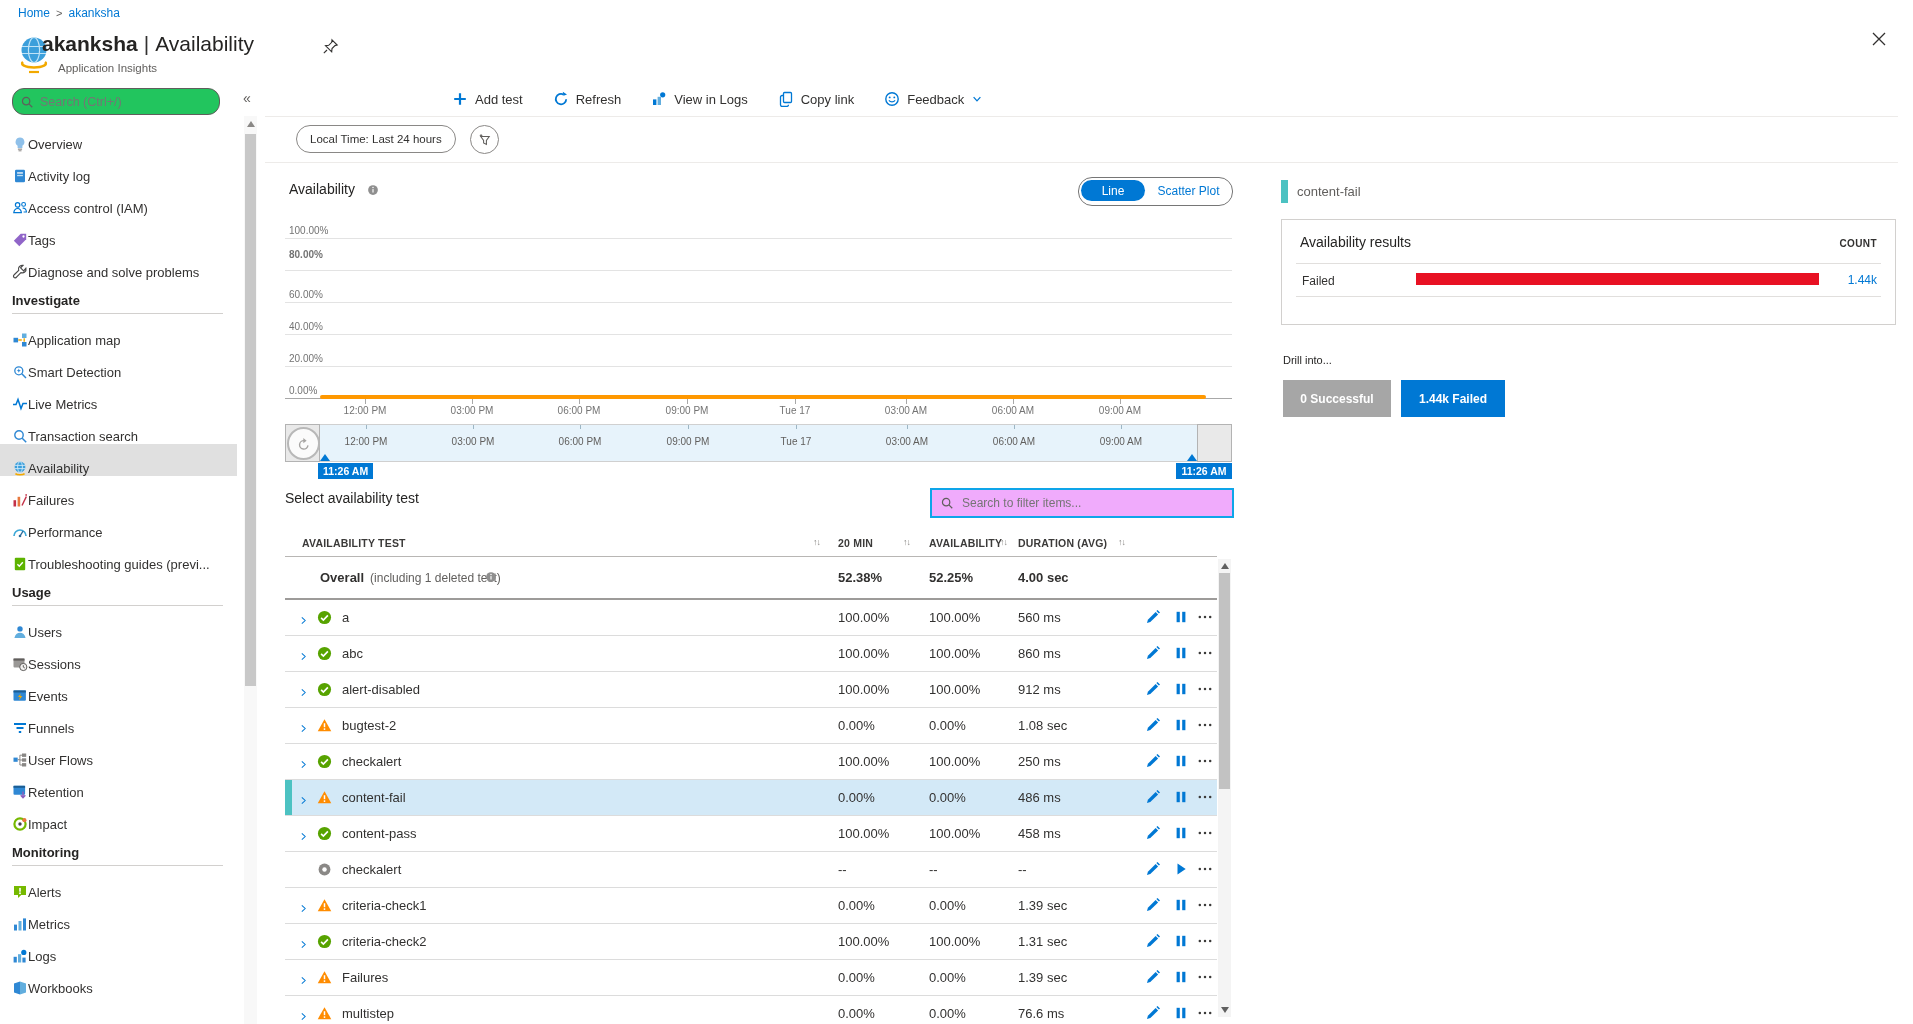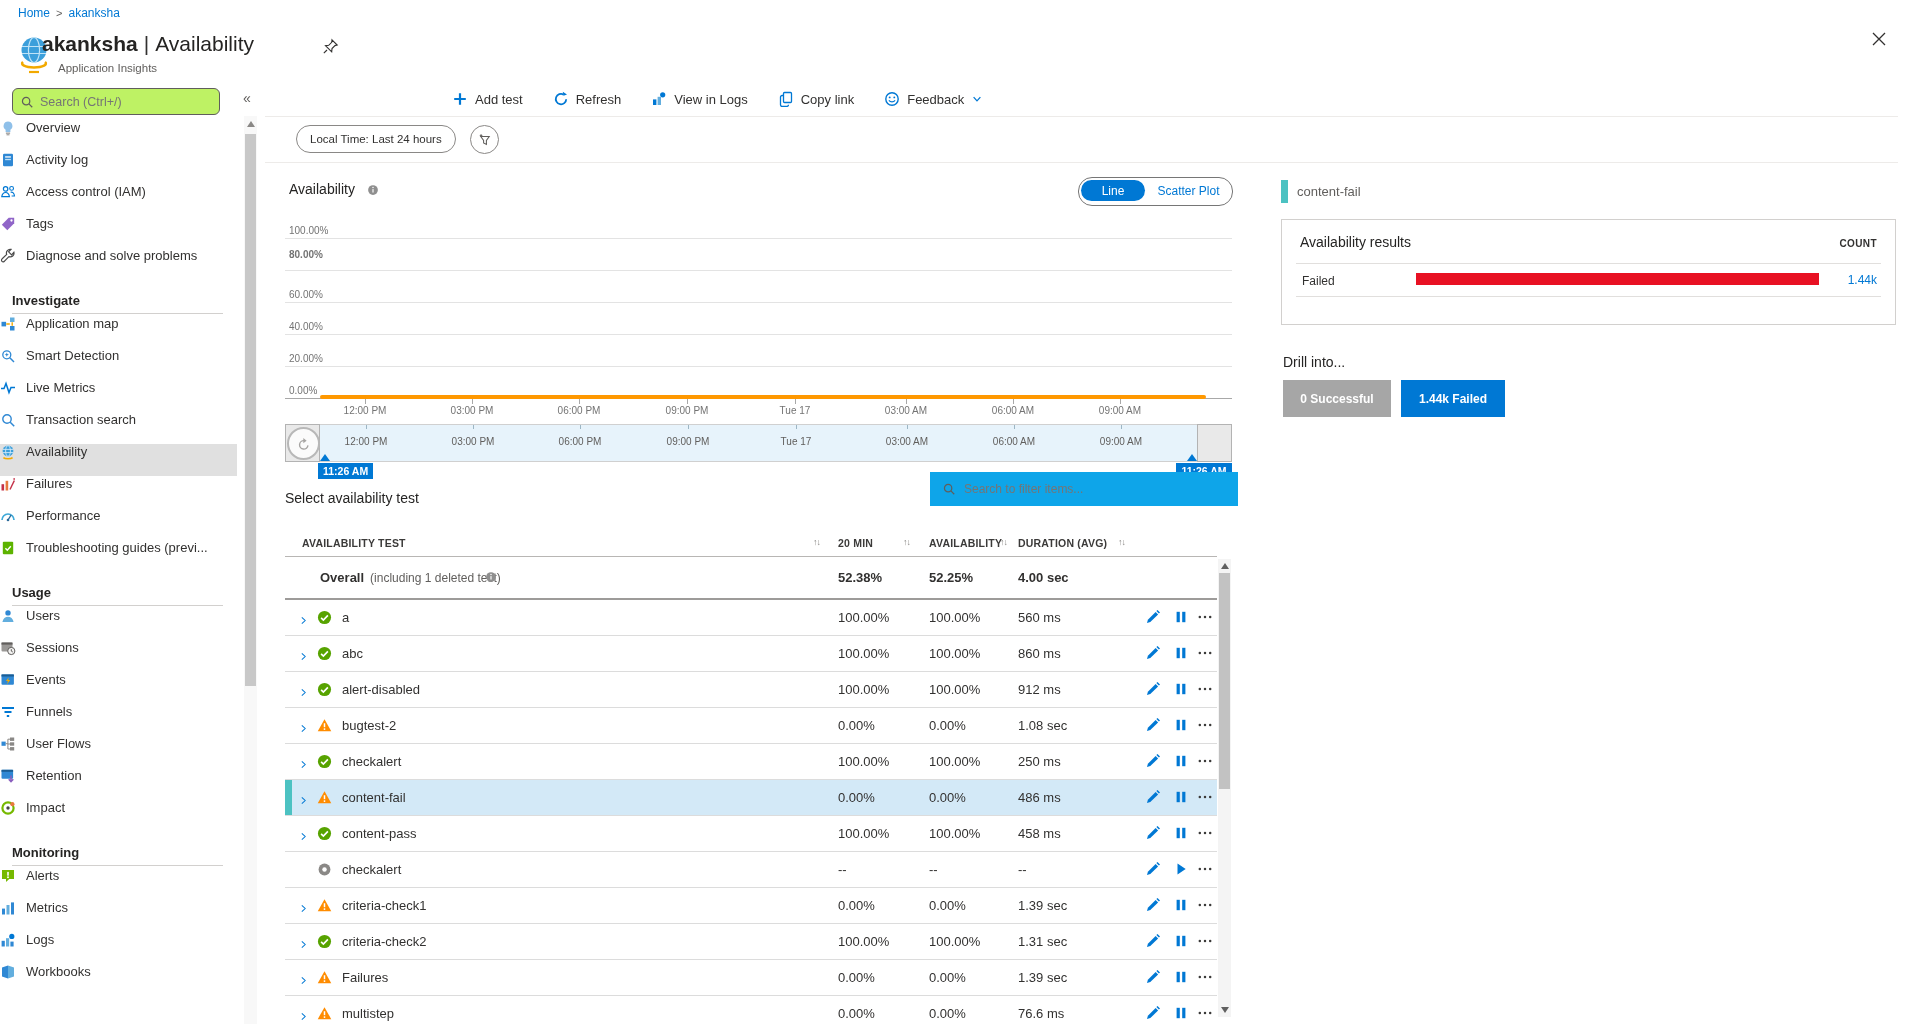--- a/index.html
+++ b/index.html
@@ -13,28 +13,28 @@
   
   .globe{position:absolute;left:15px;top:34px;width:38px;height:40px}
   .page-title{position:absolute;left:42px;top:32px;font-size:21px;color:#252423}
   .page-title .t-name{font-weight:bold}
   .page-title .t-sep{font-weight:400;margin:0 6px;color:#323130}
   .page-title .t-sec{font-weight:400}
   .pin{position:absolute;left:322px;top:38px;width:17px;height:17px;cursor:pointer}
   .subtitle{position:absolute;left:58px;top:62px;font-size:11.5px;color:#605e5c}
   
   .sidebar{position:absolute;left:0;top:82px;width:237px;bottom:0;background:#fff;overflow:hidden}
-  .side-search{position:absolute;left:12px;top:6px;width:206px;height:25px;border:1px solid #605e5c;border-radius:6px;display:flex;align-items:center;background:#bef264}
+  .side-search{position:absolute;left:12px;top:6px;width:206px;height:25px;border:1px solid #605e5c;border-radius:12px;display:flex;align-items:center;background:#22c55e}
   .side-search input{border:0;outline:0;flex:1;font-size:12.5px;font-family:inherit;color:#323130;background:transparent;padding:0}
   .side-search .ic14{margin:0 6px 0 7px}
   .collapse{position:absolute;left:243px;top:90px;font-size:14px;color:#605e5c;cursor:pointer}
   .nav{position:absolute;left:0;top:38px;right:0}
   .nav-group-title{font-weight:bold;font-size:13px;color:#252423;padding:13px 0 5px 12px}
   .nav-divider{border-bottom:1px solid #d2d0ce;margin:0 14px 2px 12px}
-  .nav-item{height:32px;display:flex;align-items:flex-start;padding-left:0;gap:10px;cursor:pointer;font-size:13px;color:#323130}
+  .nav-item{height:32px;display:flex;align-items:flex-end;padding-left:12px;cursor:pointer;font-size:13px;color:#323130}
   .nav-item.selected{background:#e0e0e0}
   .nav-icon{width:16px;height:16px;flex:none}
   .nav-icon svg{display:block}
   
   .v-scroll{position:absolute;left:244px;top:116px;width:13px;bottom:0;background:#f8f8f8}
   .v-scroll .arr{position:absolute;left:3px;width:0;height:0;border-left:4px solid transparent;border-right:4px solid transparent}
   .v-scroll .arr.up{top:5px;border-bottom:6px solid #8a8886}
   .v-thumb{position:absolute;left:1px;top:18px;width:11px;height:552px;background:#c8c8c8;cursor:pointer}
   
   .cmdbar{position:absolute;left:452px;top:84px;height:30px;display:flex;align-items:center;gap:30px}
@@ -71,21 +71,21 @@
   .brush .blab{position:absolute;top:11px;width:80px;text-align:center;font-size:10px;color:#605e5c}
   .handle{position:absolute;top:-1px;bottom:-1px;width:33px;background:#e9e9e9;border:1px solid #b3b3b3;cursor:ew-resize}
   .handle.left{left:-1px}.handle.right{right:-1px}
   .reset-btn{position:absolute;left:1px;top:2px;width:29px;height:29px;border:2px solid #b8b8b8;border-radius:50%;
              background:#fbfbfb;display:flex;align-items:center;justify-content:center;cursor:pointer}
   .btri{position:absolute;bottom:0;width:0;height:0;border-left:5px solid transparent;border-right:5px solid transparent;border-bottom:7px solid #0078d4}
   .time-tag{position:absolute;top:463px;height:16px;background:#0078d4;color:#fff;font-size:10.5px;
             display:flex;align-items:center;padding:0 5px;font-weight:bold}
   
   .select-title{position:absolute;left:285px;top:490px;font-size:14px;color:#252423}
-  .filter-search{position:absolute;left:930px;top:472px;width:300px;height:26px;border:4px solid #0ea5e9;background:#0ea5e9;display:flex;align-items:center}
+  .filter-search{position:absolute;left:930px;top:488px;width:300px;height:26px;border:2px solid #0ea5e9;background:#f0abfc;display:flex;align-items:center}
   .filter-search .ic14{margin:0 6px 0 8px}
   .filter-search input{border:0;outline:0;flex:1;font-size:12px;color:#323130;font-family:inherit;background:transparent}
   
   .thead{position:absolute;left:285px;top:531px;width:932px;height:25px;font-size:10.5px;font-weight:bold;color:#3b3a39}
   .thead .hcell{position:absolute;top:6px;letter-spacing:.2px}
   .thead .sort{position:absolute;top:6px;font-size:9px;color:#8a8886;cursor:pointer;letter-spacing:-1px}
   .thead-line{position:absolute;left:285px;top:556px;width:932px;border-bottom:1px solid #b8b6b4}
   .tbody{position:absolute;left:285px;top:557px;width:932px}
   .trow{position:relative;height:35px;border-bottom:1px solid #dcdcdc;background:#fff}
   .trow.selected{background:#d3e9f7}
@@ -112,21 +112,21 @@
   .rp-chip{position:absolute;left:1281px;top:180px;width:7px;height:23px;background:#4cc2c2}
   .rp-test{position:absolute;left:1297px;top:184px;font-size:13px;color:#605e5c}
   .rp-card{position:absolute;left:1281px;top:219px;width:613px;height:104px;border:1px solid #d2d0ce;background:#fff}
   .rp-card-title{position:absolute;left:18px;top:14px;font-size:14px;color:#252423}
   .rp-count-h{position:absolute;right:18px;top:18px;font-size:10px;font-weight:bold;color:#323130;letter-spacing:.4px}
   .rp-div1{position:absolute;left:14px;right:14px;top:43px;border-bottom:1px solid #e1dfdd}
   .rp-row-label{position:absolute;left:20px;top:54px;font-size:12px;color:#323130}
   .rp-bar{position:absolute;left:134px;top:53px;width:403px;height:12px;background:#e81123}
   .rp-count{position:absolute;right:18px;top:53px;font-size:12px;color:#0078d4;cursor:pointer}
   .rp-div2{position:absolute;left:14px;right:14px;top:76px;border-bottom:1px solid #e1dfdd}
-  .drill-label{position:absolute;left:1283px;top:354px;font-size:14px;color:#252423}
+  .drill-label{position:absolute;left:1283px;top:354px;font-size:11px;color:#252423}
   .drill-btn{position:absolute;top:380px;height:37px;display:flex;align-items:center;justify-content:center;
              color:#fff;font-weight:bold;font-size:12px;cursor:pointer}
   .drill-success{left:1283px;width:108px;background:#a6a6a6}
   .drill-failed{left:1401px;width:104px;background:#0078d4}
 </style>
 </head>
 <body>
 
 <div class="breadcrumb">
   <a>Home</a><span class="crumb-sep">&gt;</span><a>akanksha</a>

